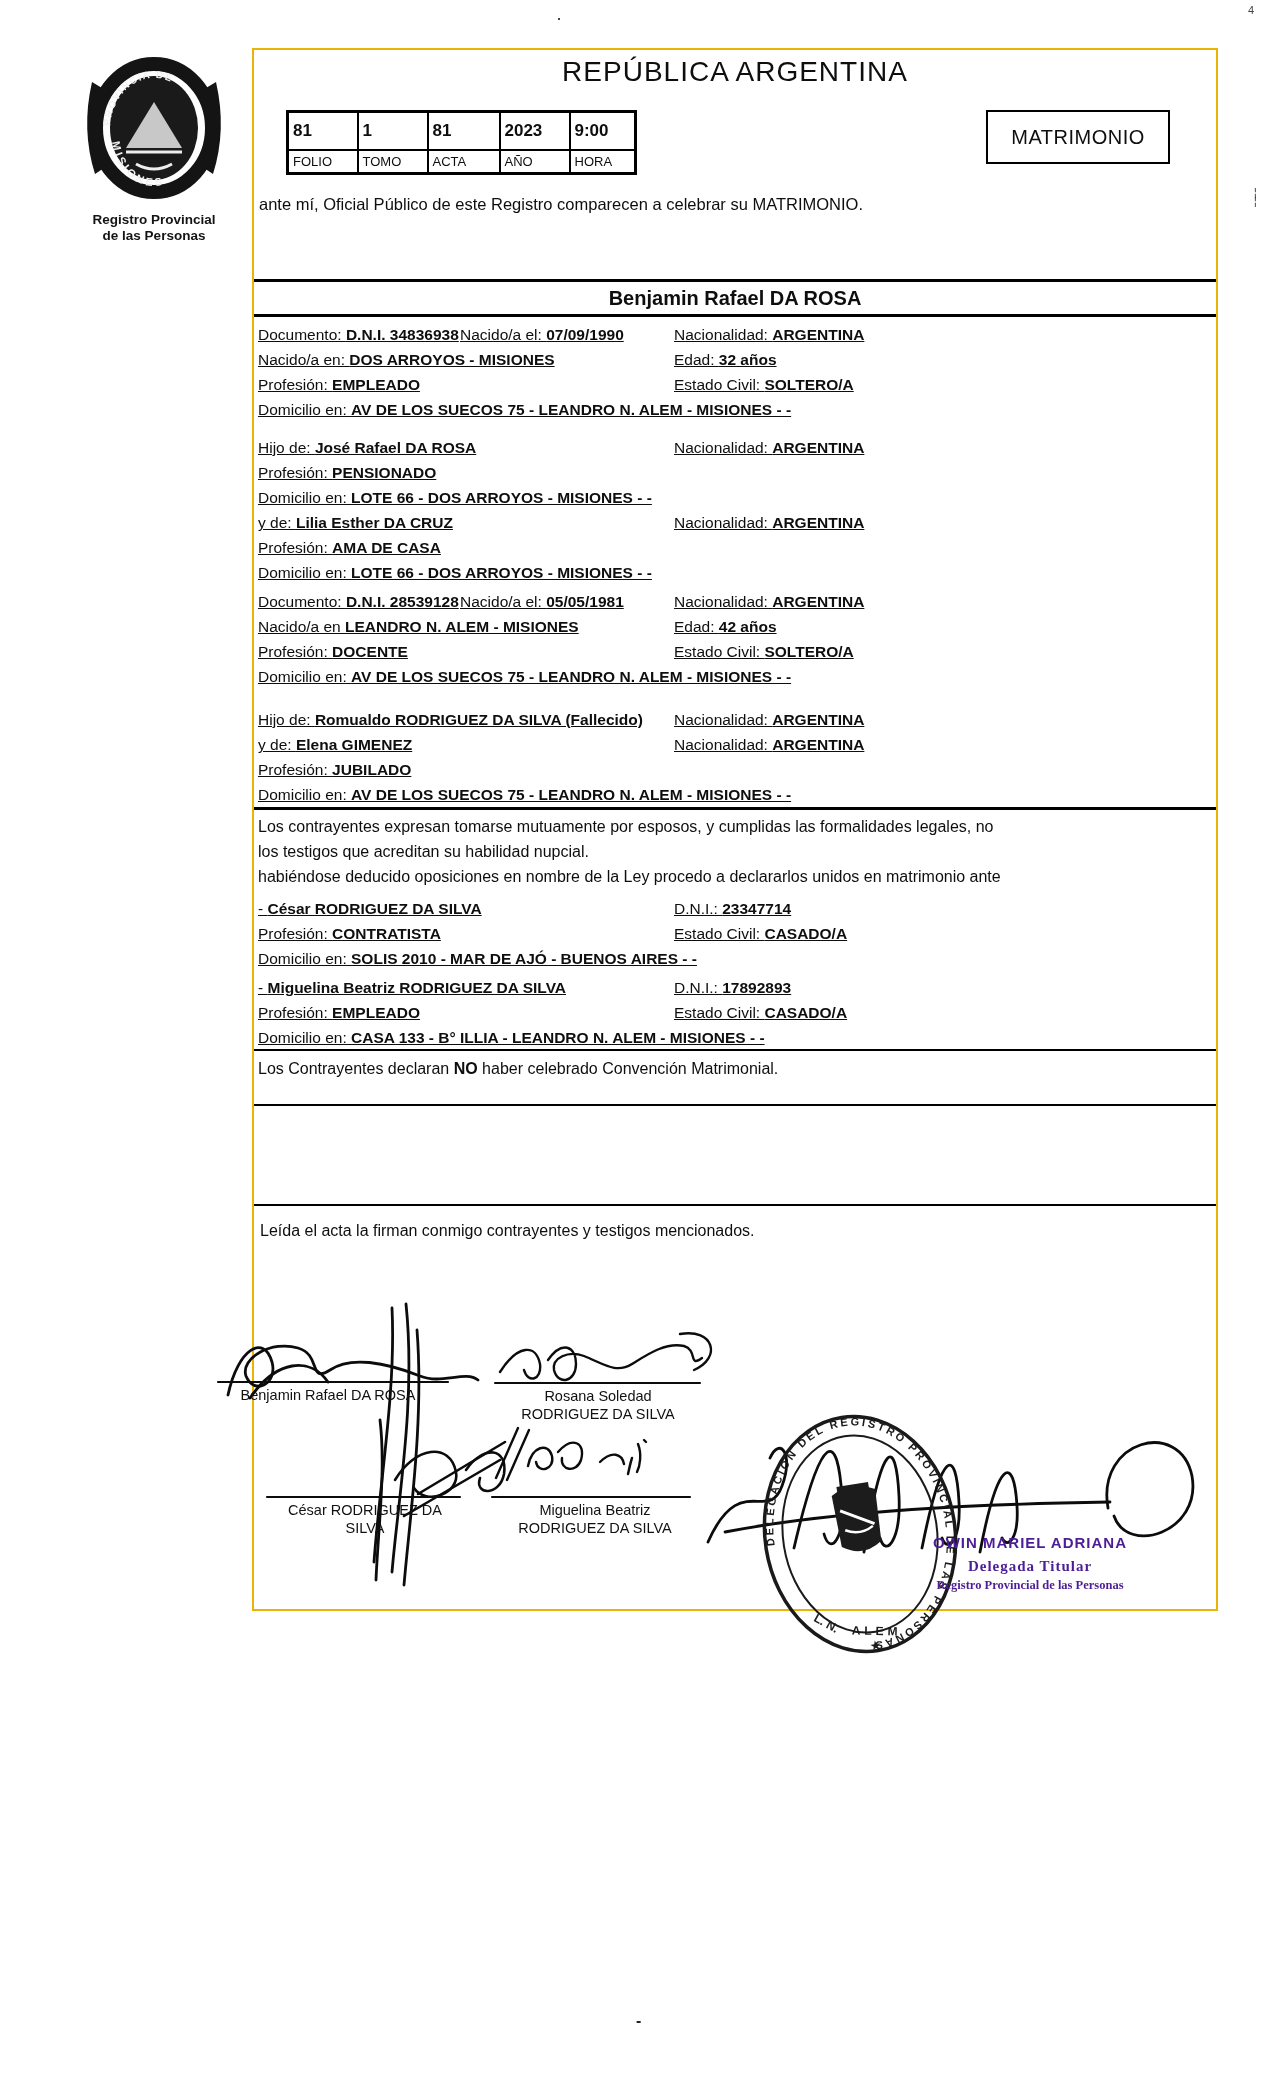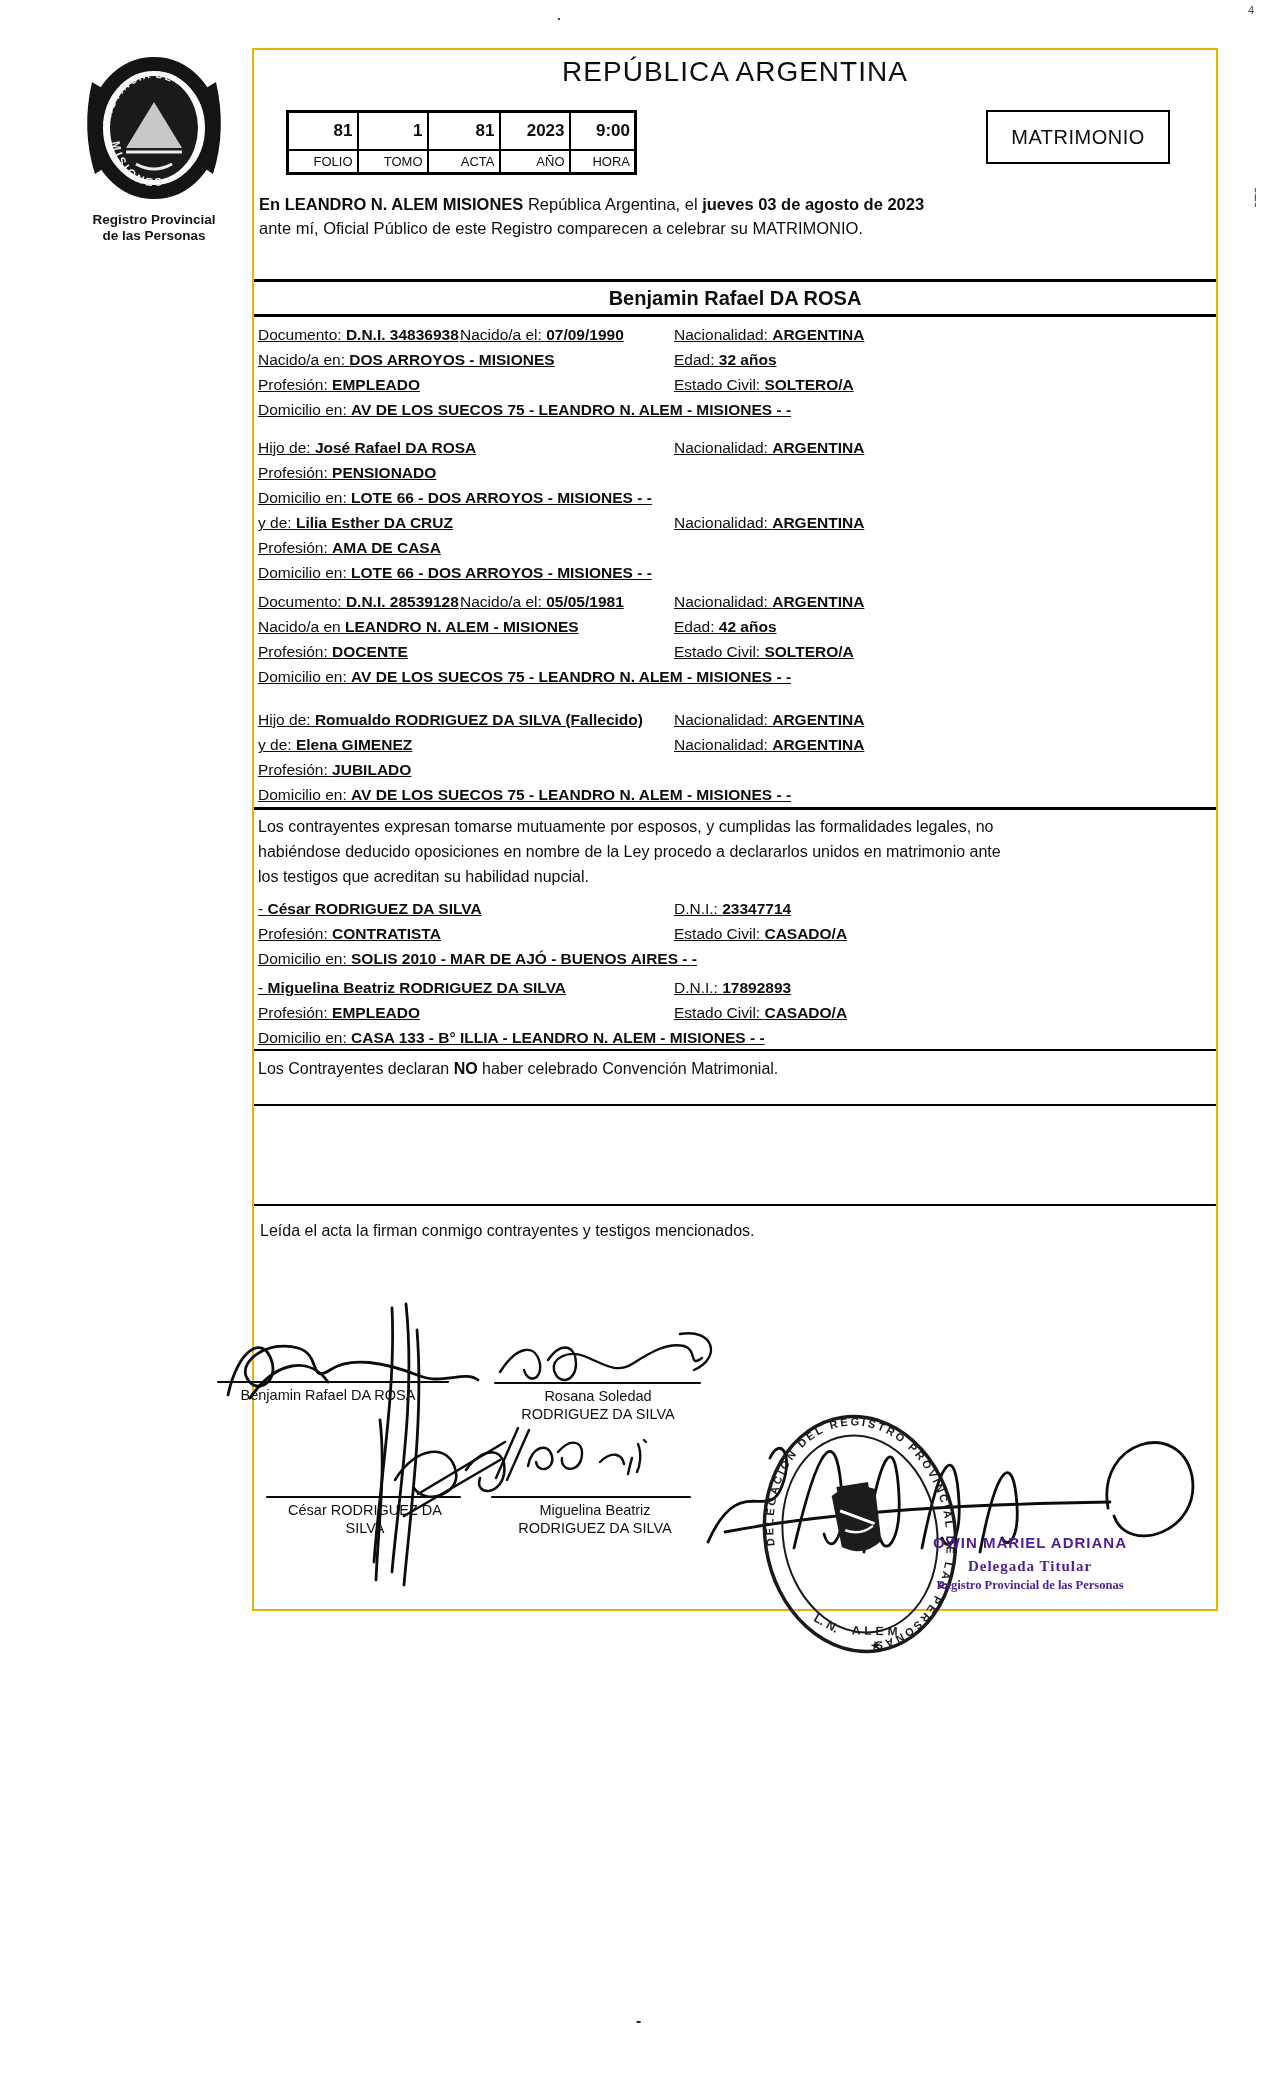--- a/index.html
+++ b/index.html
@@ -10,21 +10,21 @@
   
   .seal{position:absolute;left:76px;top:56px;width:156px;text-align:center;}
   .seal-caption{margin-top:2px;font-size:13.5px;font-weight:700;line-height:16px;color:#141414;}
 
   
   .main-box{position:absolute;left:252px;top:48px;width:966px;border:2px solid #eab308;background:#fff;}
 
   .hdr{position:relative;height:229px;}
   .doc-title{position:absolute;left:0;right:0;top:6px;text-align:center;font-size:28px;letter-spacing:1px;}
   .idx-table{position:absolute;left:32px;top:60px;border-collapse:collapse;border:3px solid #000;}
-  .idx-table td{border:2px solid #000;text-align:right;padding:0 4px;}
+  .idx-table td{border:2px solid #000;text-align:left;padding:0 4px;}
   td.idx-val{font-size:17px;font-weight:700;height:38px;}
   td.idx-lbl{font-size:13px;height:24px;font-weight:400;}
   .c-folio{width:70px}.c-tomo{width:70px}.c-acta{width:72px}.c-ano{width:70px}.c-hora{width:66px}
   .mat-box{position:absolute;right:46px;top:60px;width:184px;height:54px;border:2px solid #000;
            display:flex;align-items:center;justify-content:center;font-size:20px;letter-spacing:.5px;}
   .intro{position:absolute;left:5px;top:142px;width:954px;font-size:16.5px;line-height:24px;}
   .intro b{font-weight:700;}
 
   .name-band{height:38px;border-top:3px solid #000;border-bottom:3px solid #000;
              display:flex;align-items:center;justify-content:center;font-size:20px;font-weight:700;}
@@ -124,21 +124,20 @@
           <td class="idx-lbl">ACTA</td>
           <td class="idx-lbl">AÑO</td>
           <td class="idx-lbl">HORA</td>
         </tr>
       </tbody>
         </table>
       <div class="mat-box">
         <span>MATRIMONIO</span>
       </div>
       <div class="intro">
-        <div><b>En LEANDRO N. ALEM MISIONES</b><span>  República Argentina, el </span><b>jueves 03 de agosto de 2023</b></div>
         <div>ante mí, Oficial Público de este Registro comparecen a celebrar su MATRIMONIO.</div>
       </div>
     </div>
 
     <div class="name-band">
       <span>Benjamin Rafael DA ROSA</span>
     </div>
     <div class="fields h-s1rows">
         <div class="frow">
           <span class="cell col-a">
@@ -300,22 +299,22 @@
         <div class="frow">
           <span class="cell col-full">
             <span class="lbl">Domicilio en: </span>
             <span class="val">AV DE LOS SUECOS 75 - LEANDRO N. ALEM - MISIONES - -</span>
           </span>
         </div>
       </div>
 
     <div class="consent">
       <div>Los contrayentes expresan tomarse mutuamente por esposos, y cumplidas las formalidades legales, no</div>
+      <div>los testigos que acreditan su habilidad nupcial.</div>
       <div>habiéndose deducido oposiciones en nombre de la Ley procedo a declararlos unidos en matrimonio ante</div>
-      <div>los testigos que acreditan su habilidad nupcial.</div>
     </div>
 
     <div class="fields h-wit">
         <div class="frow">
           <span class="cell col-ab">
             <span class="lbl">- </span>
             <span class="val">César RODRIGUEZ DA SILVA</span>
           </span>
           <span class="cell col-c">
             <span class="lbl">D.N.I.: </span>

